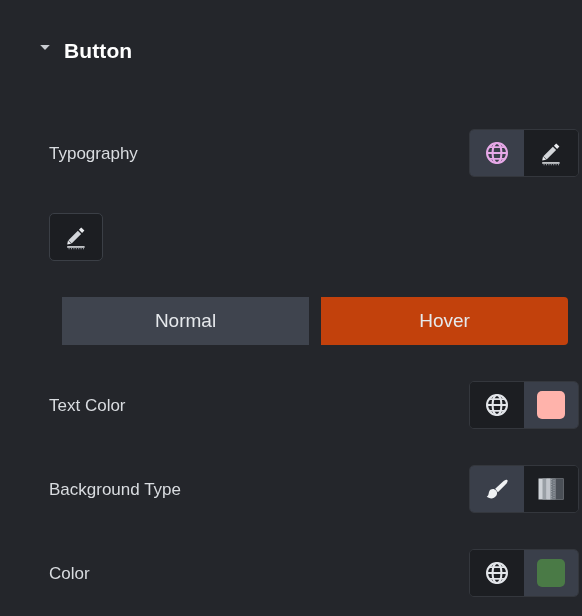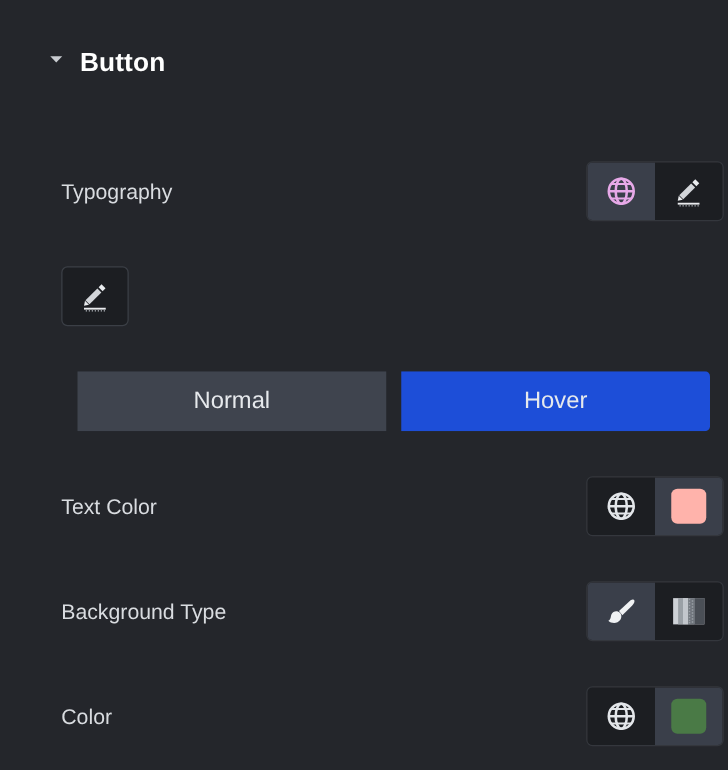--- a/index.html
+++ b/index.html
@@ -145,21 +145,21 @@
     display: flex;
     align-items: center;
     justify-content: center;
     font-size: 19px;
     color: #e6e9ec;
     cursor: pointer;
     user-select: none;
     box-sizing: border-box;
   }
   .tab.active   { background: #3f444e; }
-  .tab.inactive { background: #1d4ed8; margin-left: 12px; }
+  .tab.inactive { background: #c2410c; margin-left: 12px; }
 </style>
 </head>
 <body style="background: rgb(36, 38, 43);">
 
 <div class="panel">
 
   <div class="section-header">
     <span class="chevron-icon">
       <svg width="14" height="14" viewBox="0 0 14 14" aria-hidden="true">
         <path d="M2.2 5 L7 10 L11.8 5 Z" fill="#c9ccd1"></path>

